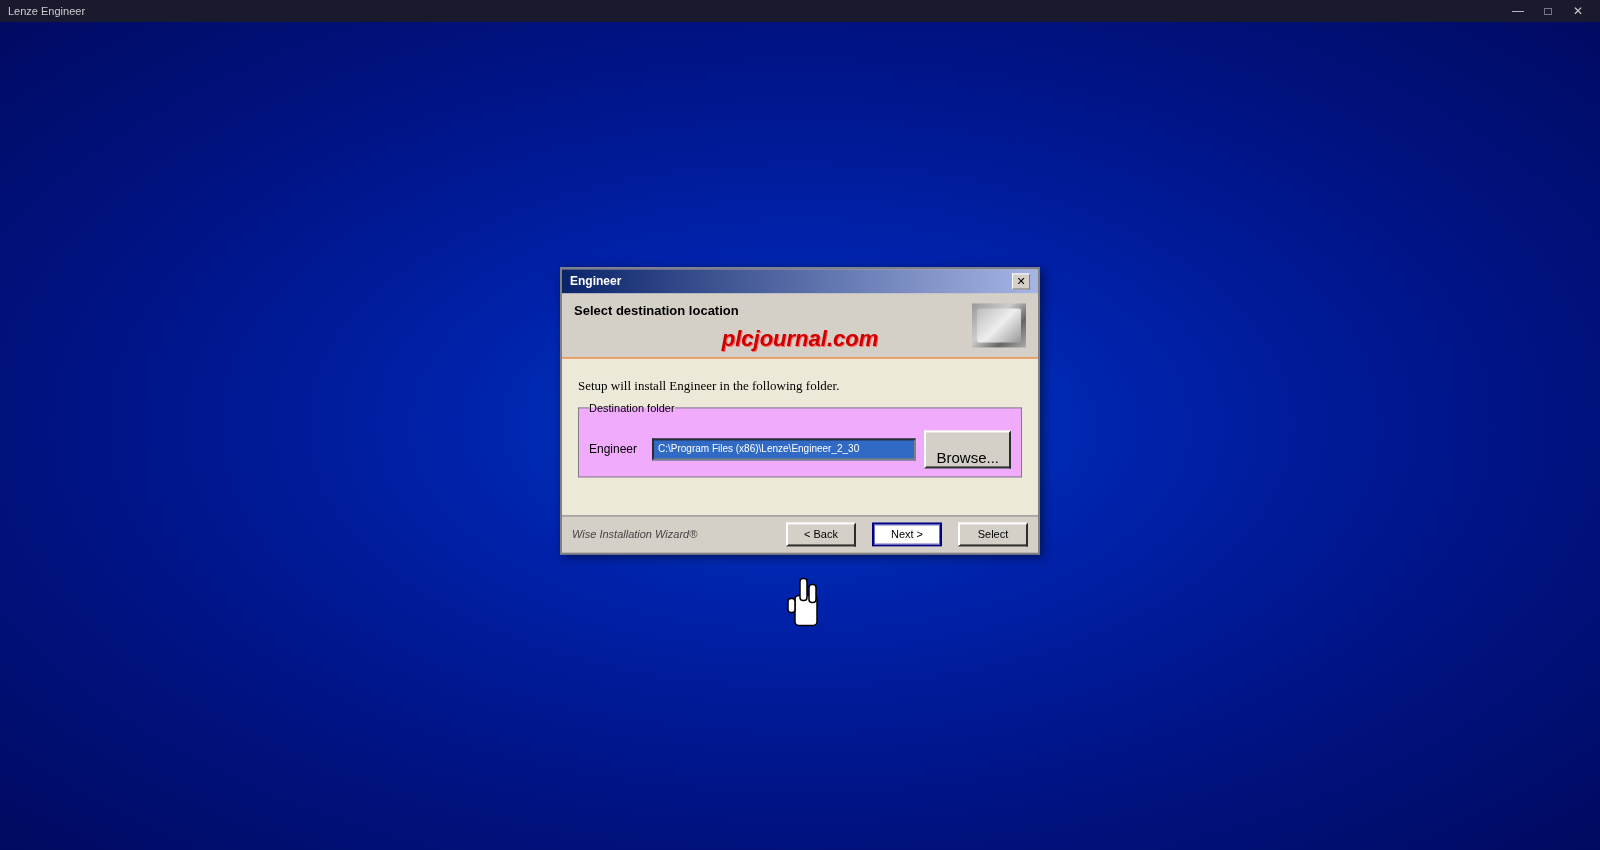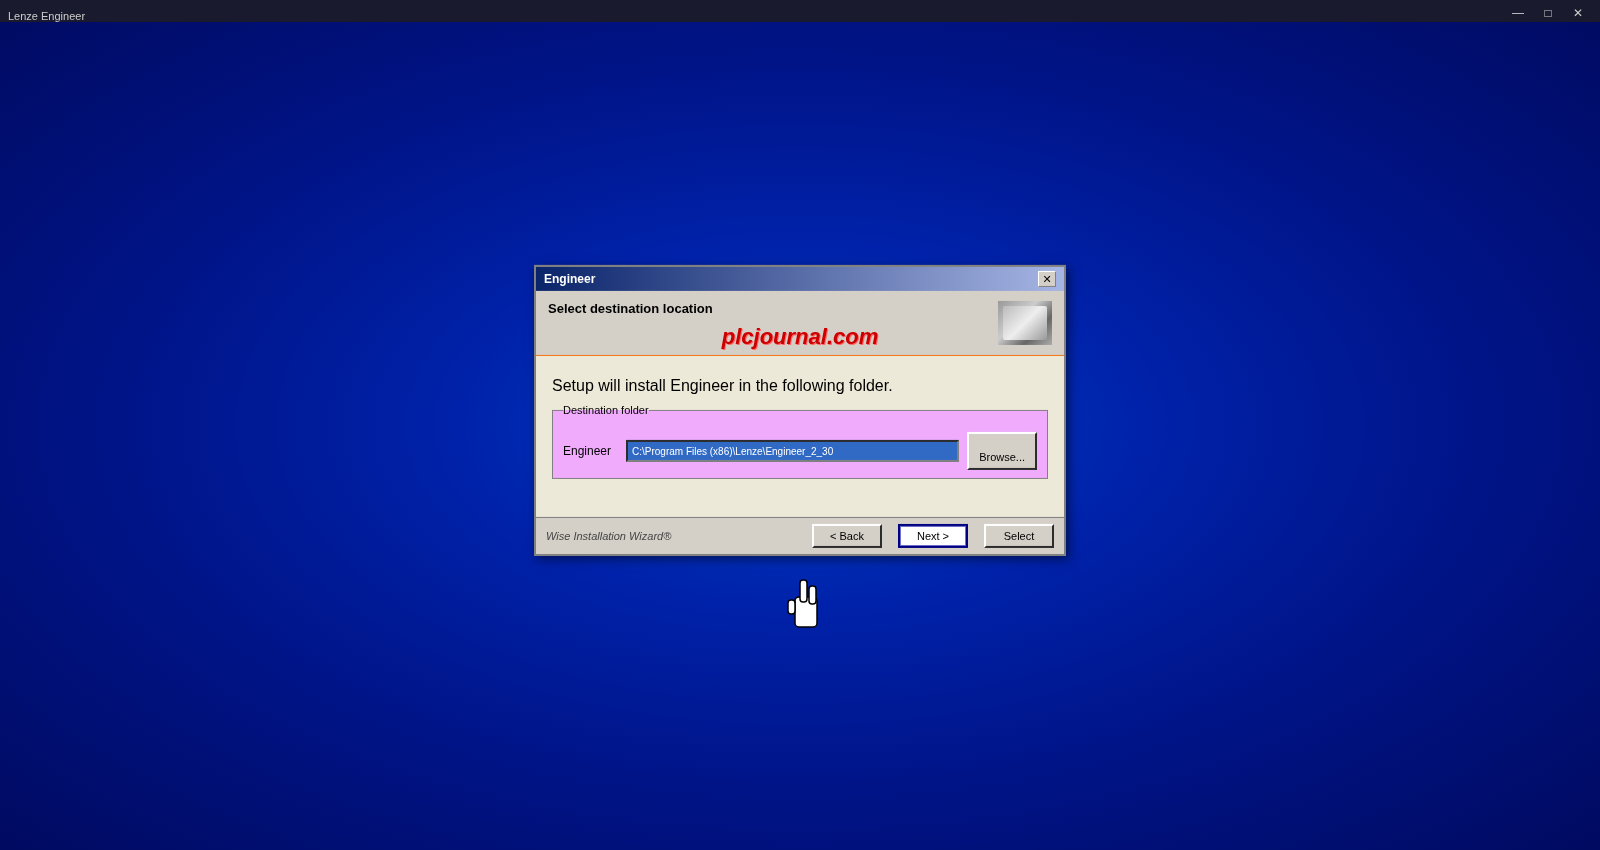--- a/index.html
+++ b/index.html
@@ -15,21 +15,21 @@
 
     
     .taskbar-top {
       position: absolute;
       top: 0;
       left: 0;
       right: 0;
       height: 22px;
       background: #1a1a2e;
       display: flex;
-      align-items: flex-end;
+      align-items: center;
       padding: 0 8px;
       gap: 6px;
     }
 
     .taskbar-top-title {
       color: #ccc;
       font-size: 11px;
     }
 
     .taskbar-top-controls {
@@ -54,21 +54,21 @@
     
     .dialog-wrapper {
       position: absolute;
       top: 50%;
       left: 50%;
       transform: translate(-50%, -55%);
     }
 
     
     .dialog {
-      width: 532px;
+      width: 480px;
       background: #d4d0c8;
       border: 2px solid #808080;
       box-shadow: 3px 3px 10px rgba(0,0,0,0.5);
       font-size: 12px;
     }
 
     .dialog-titlebar {
       background: linear-gradient(to right, #0a246a, #a6b5e4);
       color: white;
       padding: 4px 8px;
@@ -152,24 +152,25 @@
       margin-top: 25px;
     }
 
     
     .dialog-body {
       background: #ece9d8;
       padding: 18px 16px;
     }
 
     .dialog-description {
-      font-size: 16px;
+      font-size: 13px;
       color: #000;
       margin-bottom: 6px;
       line-height: 1.5;
+      font-family: Liberation Serif, serif;
     }
 
     .dialog-description2 {
       font-size: 12px;
       color: #000;
       line-height: 1.5;
       margin-bottom: 20px;
     }
 
     
@@ -209,21 +210,21 @@
       outline: none;
     }
 
     .browse-btn {
       height: 22px;
       padding: 17px 10px;
       background: #d4d0c8;
       border: 2px outset #fff;
       border-right-color: #808080;
       border-bottom-color: #808080;
-      font-size: 11px;
+      font-size: 15px;
       cursor: pointer;
       white-space: nowrap;
     }
 
     
     .dialog-footer {
       background: #d4d0c8;
       border-top: 1px solid #808080;
       padding: 6px 10px;
       display: flex;

